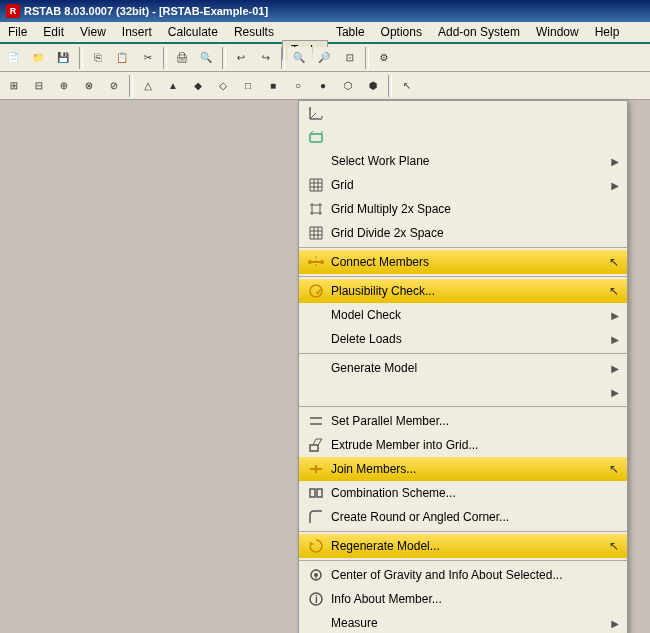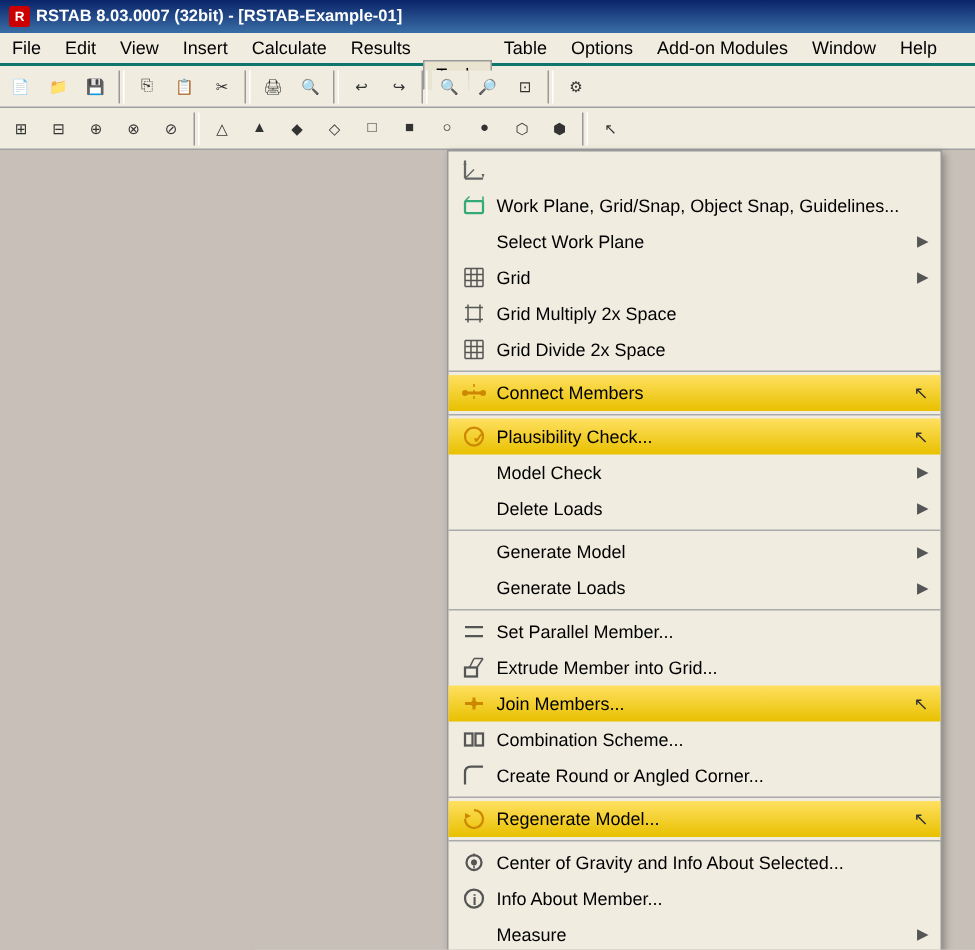--- a/index.html
+++ b/index.html
@@ -172,21 +172,21 @@
 <div class="menu-bar">
   <div class="menu-item">File</div>
   <div class="menu-item">Edit</div>
   <div class="menu-item">View</div>
   <div class="menu-item">Insert</div>
   <div class="menu-item">Calculate</div>
   <div class="menu-item">Results</div>
   <div class="menu-item tools-active">Tools</div>
   <div class="menu-item">Table</div>
   <div class="menu-item">Options</div>
-  <div class="menu-item">Add-on Modules</div>
+  <div class="menu-item">Add-on System</div>
   <div class="menu-item">Window</div>
   <div class="menu-item">Help</div>
 </div>
 
 <div class="toolbar-row">
   <button class="toolbar-btn">📄</button>
   <button class="toolbar-btn">📁</button>
   <button class="toolbar-btn">💾</button>
   <div class="toolbar-sep"></div>
   <button class="toolbar-btn">⎘</button>
@@ -245,21 +245,20 @@
       </div>
 
       <div class="dropdown-item">
         <span class="item-icon">
           <svg width="16" height="16" viewBox="0 0 16 16">
               <rect x="2" y="5" width="12" height="8" fill="none" stroke="#3a7" stroke-width="1.5" rx="1"></rect>
               <line x1="2" y1="5" x2="5" y2="2" stroke="#3a7" stroke-width="1"></line>
               <line x1="14" y1="5" x2="14" y2="2" stroke="#3a7" stroke-width="1"></line>
             </svg>
         </span>
-        <span class="item-label">Work Plane, Grid/Snap, Object Snap, Guidelines...</span>
       </div>
 
       <div class="dropdown-item">
         <span class="item-icon"></span>
         <span class="item-label">Select Work Plane</span>
         <span class="submenu-arrow">▶</span>
       </div>
 
       <div class="dropdown-item">
         <span class="item-icon">
@@ -349,21 +348,20 @@
       <div class="menu-section-divider"></div>
 
       <div class="dropdown-item">
         <span class="item-icon"></span>
         <span class="item-label">Generate Model</span>
         <span class="submenu-arrow">▶</span>
       </div>
 
       <div class="dropdown-item">
         <span class="item-icon"></span>
-        <span class="item-label">Generate Loads</span>
         <span class="submenu-arrow">▶</span>
       </div>
 
       <div class="menu-section-divider"></div>
 
       <div class="dropdown-item">
         <span class="item-icon">
           <svg width="16" height="16" viewBox="0 0 16 16">
             <line x1="2" y1="5" x2="14" y2="5" stroke="#555" stroke-width="1.5"></line>
             <line x1="2" y1="11" x2="14" y2="11" stroke="#555" stroke-width="1.5"></line>

